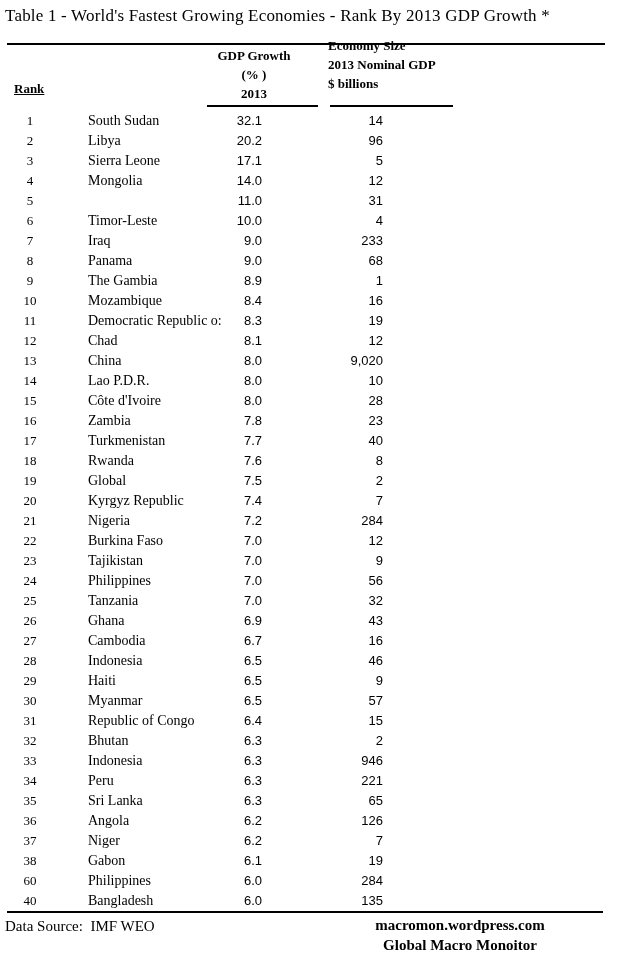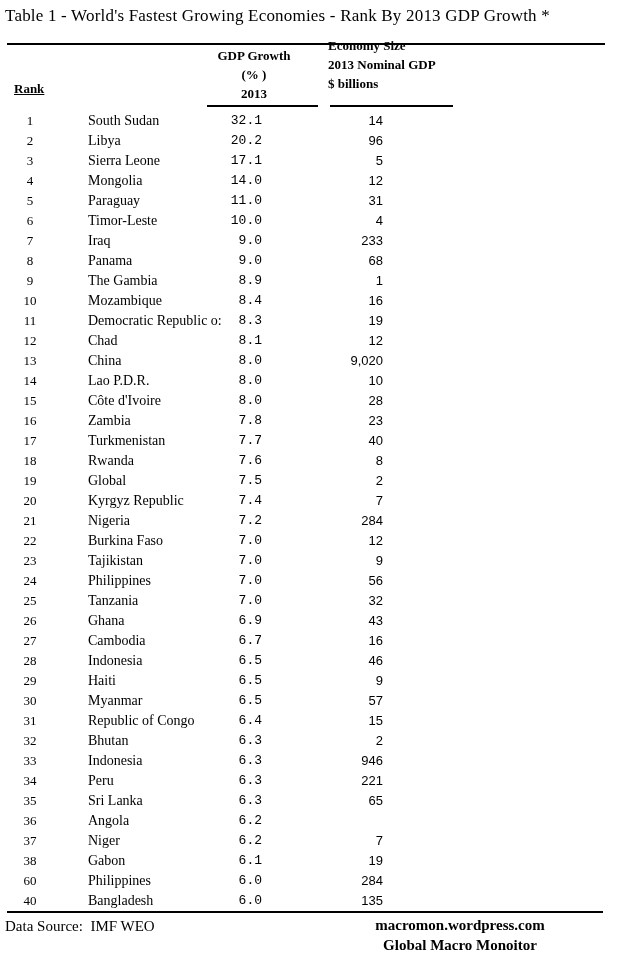--- a/index.html
+++ b/index.html
@@ -21,21 +21,21 @@
   #gdp-hdr  { position:absolute; left:190px; top:46px; width:128px; text-align:center; line-height:19px; }
   #econ-hdr { position:absolute; left:328px; top:36px; width:134px; line-height:19px; }
   .col-underline { position:absolute; top:105px; height:2px; background:#000000; }
   #gdp-underline  { left:207px; width:111px; }
   #econ-underline { left:330px; width:123px; }
   .rows { position:absolute; left:0; top:111px; width:623px; }
   .trow { position:relative; height:20px; }
   .cell { position:absolute; top:0; height:20px; line-height:20px; }
   .rank    { left:8px;   width:44px;  text-align:center; font-size:13px; }
   .country { left:64px;  width:143px; font-size:14px; white-space:nowrap; overflow:hidden;margin-left:24px; }
-  .gdp     { left:200px; width:62px;  text-align:right; font-family:Liberation Mono, monospace; font-size:13px; }
+  .gdp     { left:200px; width:62px;  text-align:right; font-family:Liberation Sans, sans-serif; font-size:13px; }
   .econ    { left:262px; width:121px; text-align:right; font-family:"Liberation Sans", sans-serif; font-size:13px; }
   .footer-left {
     position:absolute; left:5px; top:918px;
     font-weight:normal; font-size:15px; white-space:pre;
   }
   .footer-right {
     position:absolute; left:330px; top:915px; width:260px;
     text-align:center; font-weight:bold; font-size:15px; line-height:20px;
   }
 </style>
@@ -83,21 +83,20 @@
       <div class="cell econ">5</div>
     </div>
     <div class="trow">
       <div class="cell rank">4</div>
       <div class="cell country">Mongolia</div>
       <div class="cell gdp">14.0</div>
       <div class="cell econ">12</div>
     </div>
     <div class="trow">
       <div class="cell rank">5</div>
-      <div class="cell country">Paraguay</div>
       <div class="cell gdp">11.0</div>
       <div class="cell econ">31</div>
     </div>
     <div class="trow">
       <div class="cell rank">6</div>
       <div class="cell country">Timor-Leste</div>
       <div class="cell gdp">10.0</div>
       <div class="cell econ">4</div>
     </div>
     <div class="trow">
@@ -271,20 +270,21 @@
     <div class="trow">
       <div class="cell rank">35</div>
       <div class="cell country">Sri Lanka</div>
       <div class="cell gdp">6.3</div>
       <div class="cell econ">65</div>
     </div>
     <div class="trow">
       <div class="cell rank">36</div>
       <div class="cell country">Angola</div>
       <div class="cell gdp">6.2</div>
+      <div class="cell econ">126</div>
     </div>
     <div class="trow">
       <div class="cell rank">37</div>
       <div class="cell country">Niger</div>
       <div class="cell gdp">6.2</div>
       <div class="cell econ">7</div>
     </div>
     <div class="trow">
       <div class="cell rank">38</div>
       <div class="cell country">Gabon</div>

